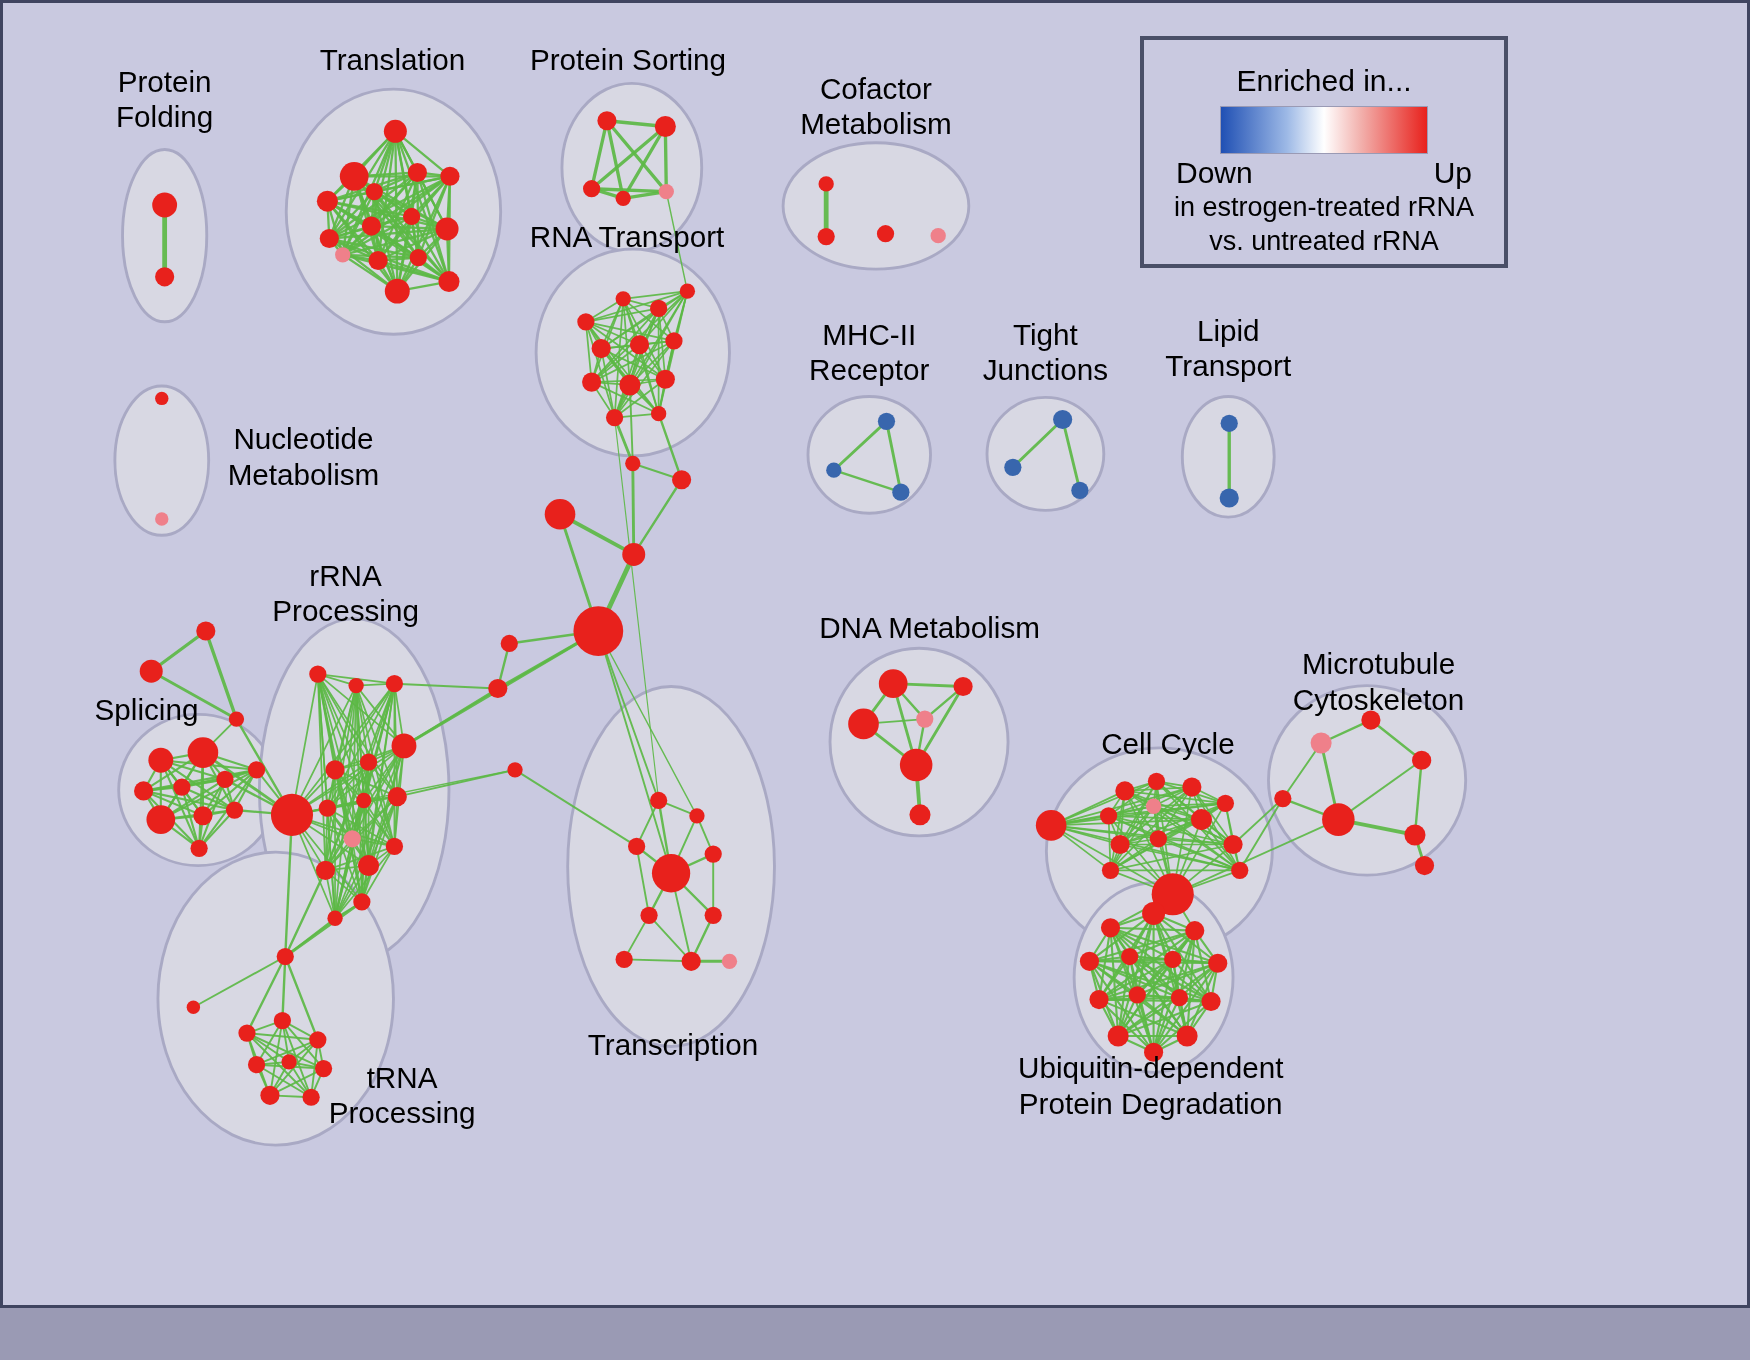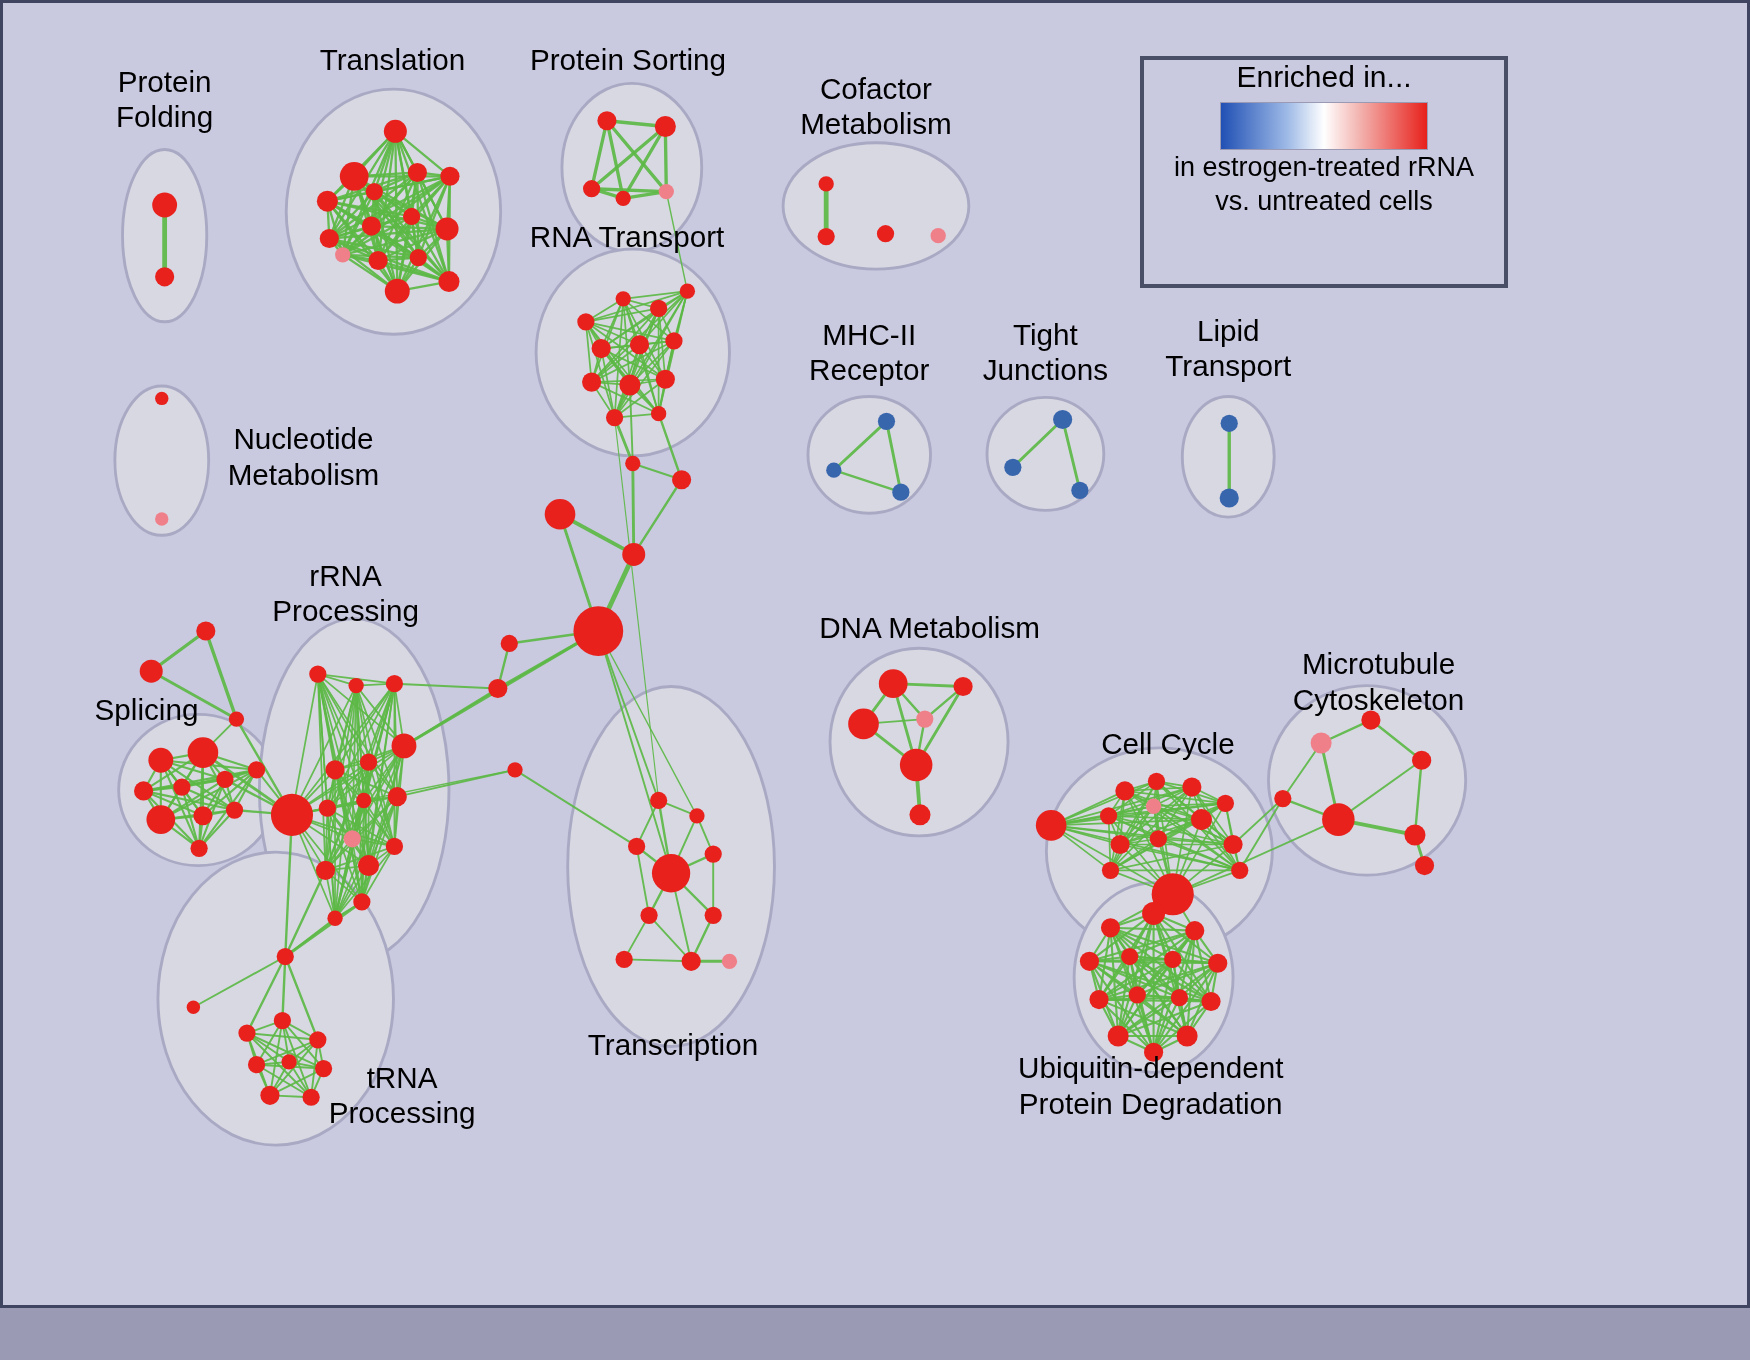--- a/index.html
+++ b/index.html
@@ -19,23 +19,22 @@
     fill:#000000;
   }
   .legend{
     position:absolute;
     left:1137px;top:33px;
     width:368px;height:232px;
     border:4px solid #4a4f68;
     box-sizing:border-box;
     background:#c9c9e0;
     display:flex;flex-direction:column;align-items:center;
-    padding-top:0;
+    padding-top:24px;
     z-index:5;
-    margin-top:20px;
   }
   .legend-title{font-size:30px;color:#000;}
   .legend-bar{
     width:206px;height:46px;margin-top:8px;
     border:1px solid #9a9ab4;
   }
   .legend-row{
     width:296px;display:flex;justify-content:space-between;
     font-size:30px;color:#000;margin-top:2px;
   }
@@ -888,16 +887,20 @@
         <text x="1401" y="701" text-anchor="middle" class="clabel">Microtubule</text>
         <text x="1401" y="738" text-anchor="middle" class="clabel">Cytoskeleton</text>
         <text x="1163" y="1123" text-anchor="middle" class="clabel">Ubiquitin-dependent</text>
         <text x="1163" y="1160" text-anchor="middle" class="clabel">Protein Degradation</text>
       </g>
     </svg>
 
   <div class="legend">
     <div class="legend-title">Enriched in...</div>
     <div class="legend-bar" style="background: linear-gradient(90deg, rgb(32, 80, 180) 0%, rgb(157, 185, 230) 32%, rgb(255, 255, 255) 50%, rgb(242, 176, 172) 68%, rgb(232, 33, 28) 100%);"></div>
+    <div class="legend-row">
+      <span>Down</span>
+      <span>Up</span>
+    </div>
     <div class="legend-caption">in estrogen-treated rRNA</div>
-    <div class="legend-caption">vs. untreated cells</div>
+    <div class="legend-caption">vs. untreated rRNA</div>
   </div>
 </div>
 
 </body></html>

